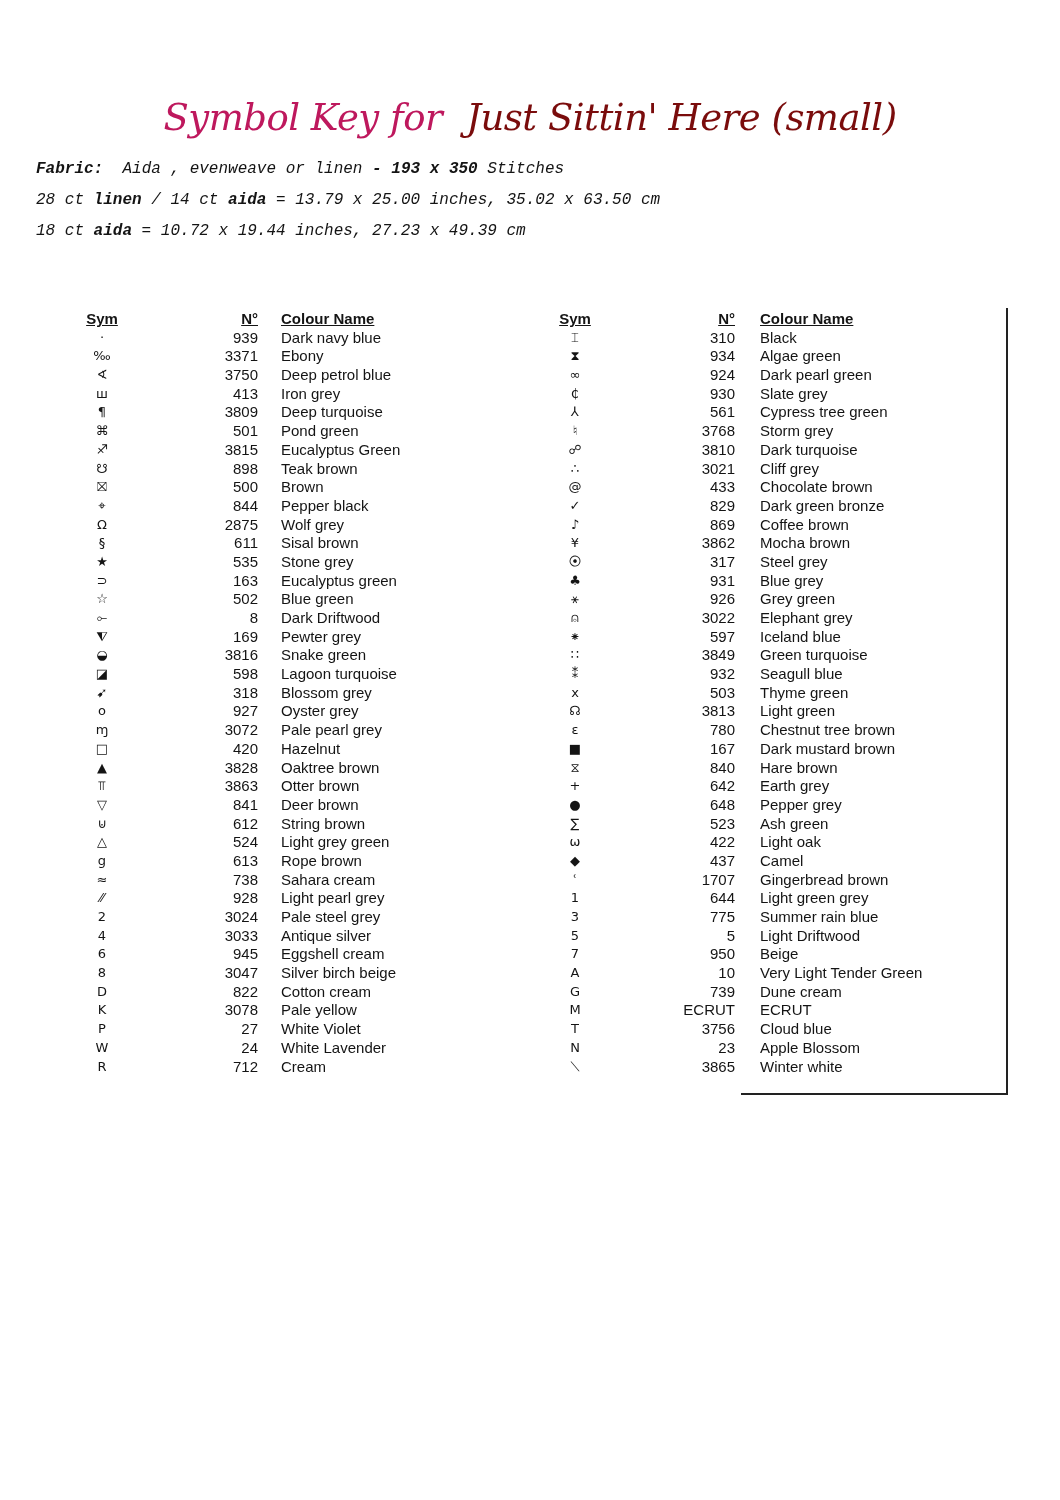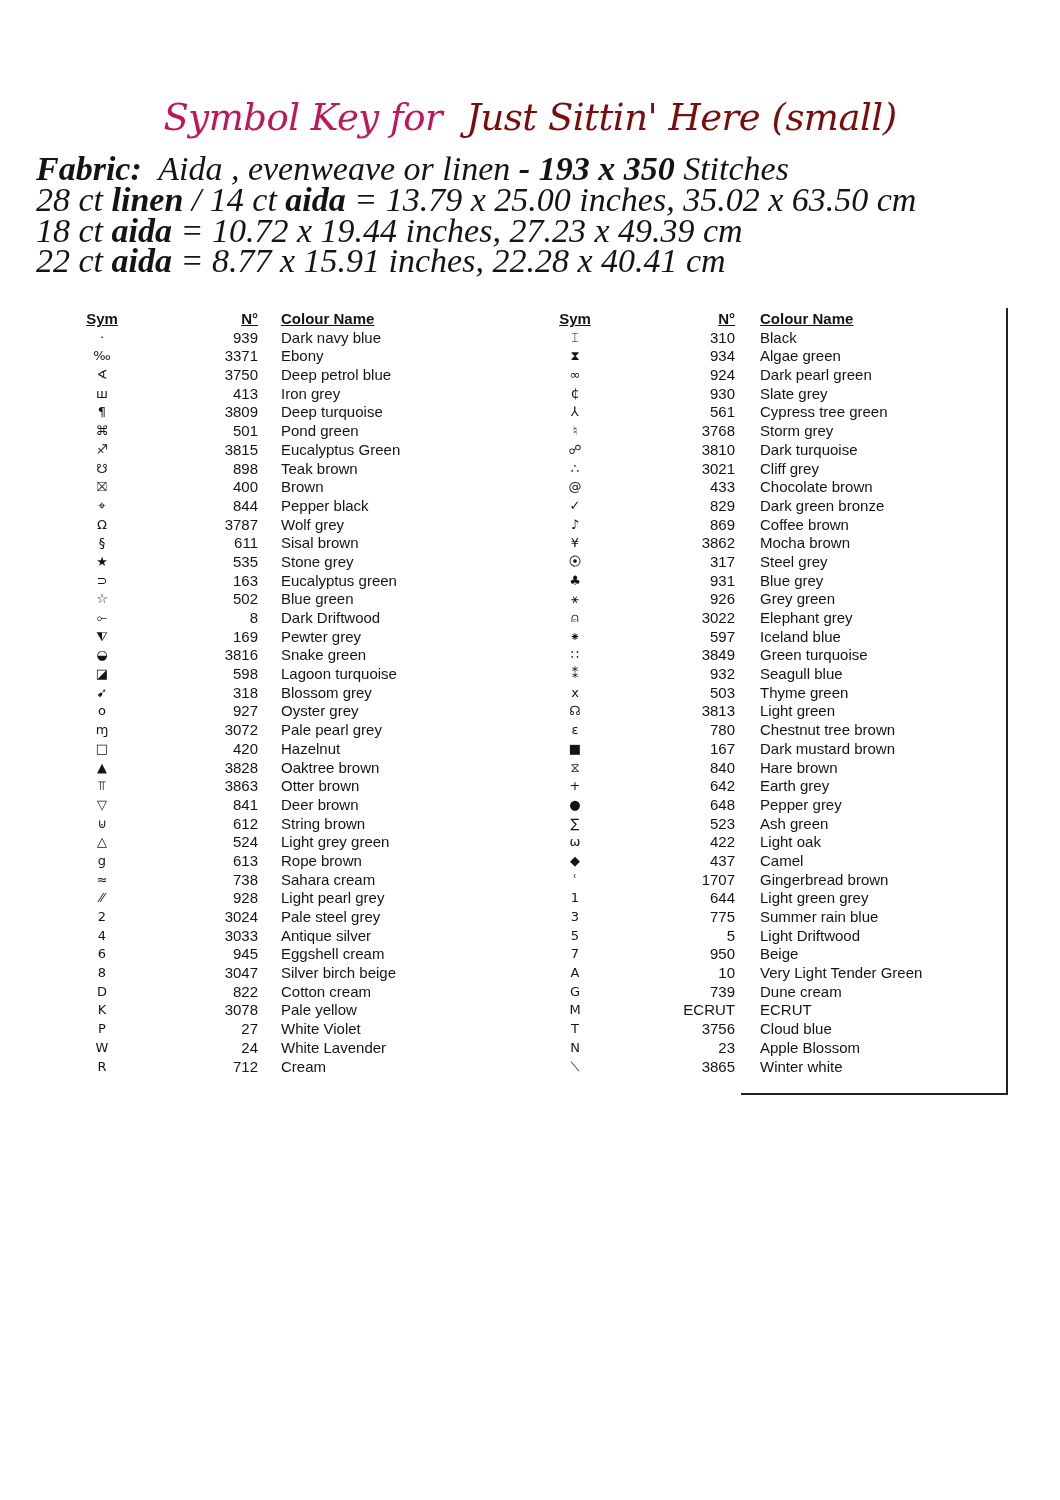--- a/index.html
+++ b/index.html
@@ -26,23 +26,23 @@
       letter-spacing: -0.5px;
       white-space: nowrap;
     }
     .title .pre { color: #be185d; }
     .title .name { color: #7a0c0c; margin-left: 24px; }
 
     .fabric {
       position: absolute;
       left: 36px;
       top: 154px;
-      font-family: Liberation Serif, serif;
+      font-family: Liberation Mono, monospace;
       font-style: italic;
-      font-size: 34px;
+      font-size: 16px;
       line-height: 30.8px;
       color: #141414;
       white-space: nowrap;
     }
     .fabric .line { height: 30.8px; }
     .fabric b { font-weight: bold; }
 
     .key-col {
       position: absolute;
       top: 310px;
@@ -114,23 +114,20 @@
   <div class="line">
     <b>Fabric:</b>&nbsp;
     <span>Aida , evenweave or  linen</span><b> - </b><b>193 x 350</b><span> Stitches</span>
   </div>
   <div class="line">
     <span>28 ct </span><b>linen</b><span> / 14 ct </span><b>aida</b><span> = 13.79 x 25.00 inches, 35.02 x 63.50 cm</span>
   </div>
   <div class="line">
     <span>18 ct </span><b>aida</b><span>  = 10.72 x 19.44 inches, 27.23 x 49.39 cm</span>
   </div>
-  <div class="line">
-    <span>22 ct </span><b>aida</b><span> = 8.77 x 15.91 inches, 22.28 x 40.41 cm</span>
-  </div>
 </div>
 
 <div class="key-col" id="col-left">
   <div class="row hdr">
     <span class="sym">Sym</span>
     <span class="num">N°</span>
     <span class="cname">Colour Name</span>
   </div>
   <div id="left-rows">
       <div class="row">
@@ -168,31 +165,31 @@
         <span class="num">3815</span>
         <span class="cname">Eucalyptus Green</span>
       </div>
       <div class="row">
         <span class="sym">☋</span>
         <span class="num">898</span>
         <span class="cname">Teak brown</span>
       </div>
       <div class="row">
         <span class="sym">⛝</span>
-        <span class="num">400</span>
+        <span class="num">500</span>
         <span class="cname">Brown</span>
       </div>
       <div class="row">
         <span class="sym">⌖</span>
         <span class="num">844</span>
         <span class="cname">Pepper black</span>
       </div>
       <div class="row">
         <span class="sym">Ω</span>
-        <span class="num">3787</span>
+        <span class="num">2875</span>
         <span class="cname">Wolf grey</span>
       </div>
       <div class="row">
         <span class="sym">§</span>
         <span class="num">611</span>
         <span class="cname">Sisal brown</span>
       </div>
       <div class="row">
         <span class="sym">★</span>
         <span class="num">535</span>

